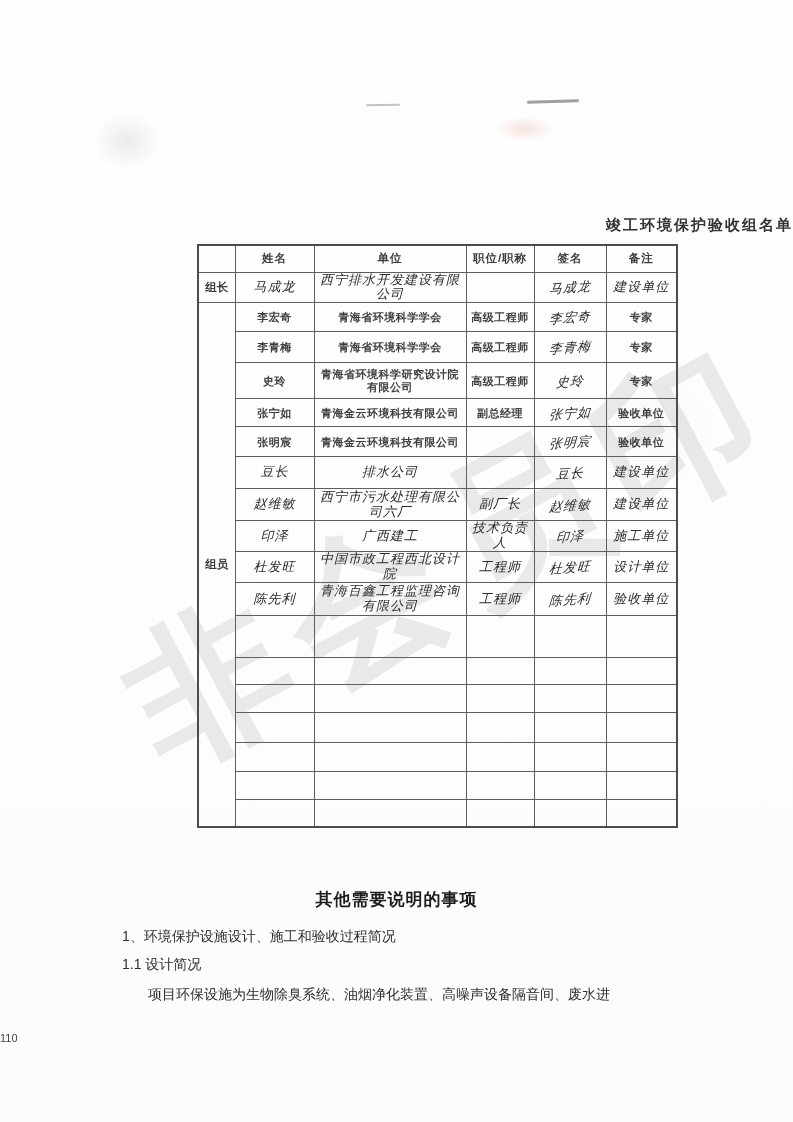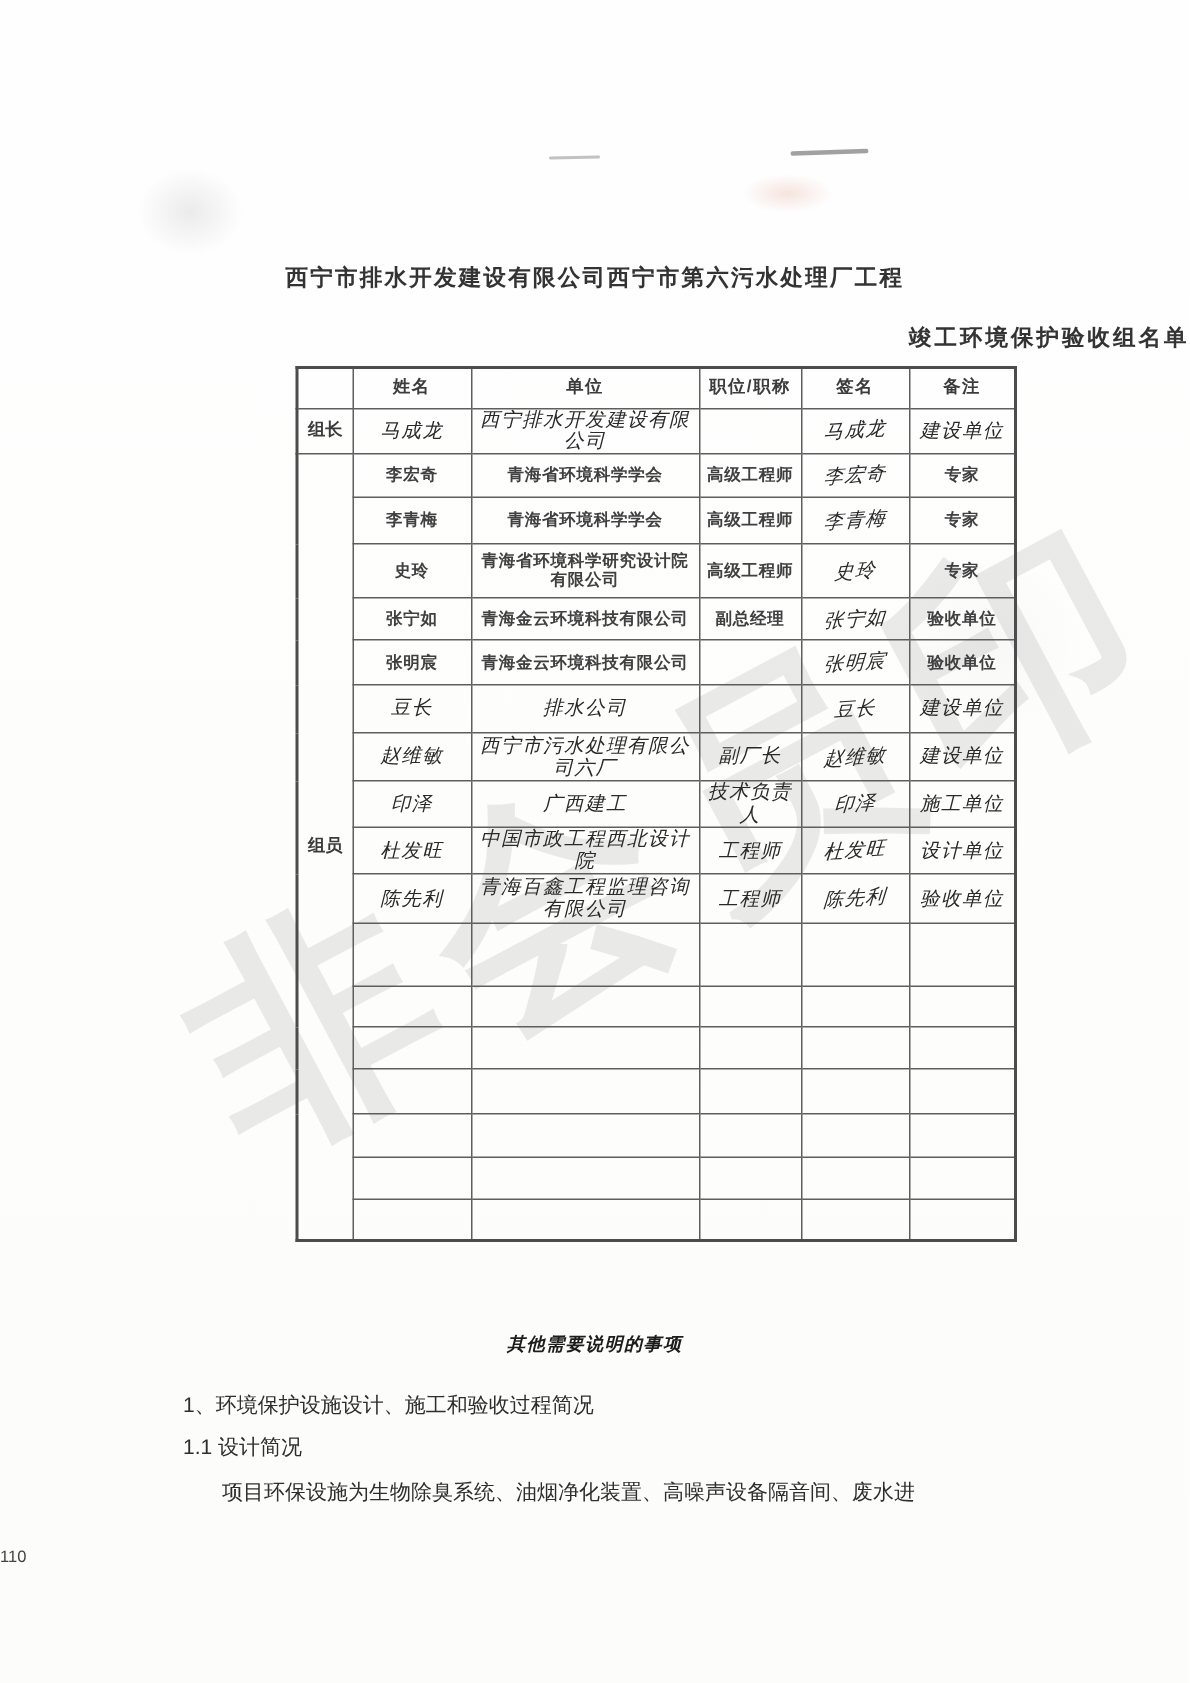--- a/index.html
+++ b/index.html
@@ -55,43 +55,41 @@
   .printed{font-size:11px;font-weight:bold;color:#404040;letter-spacing:.5px;}
   .hw{
     font-size:13px;font-style:italic;color:#2a2a2a;
     letter-spacing:1px;font-weight:normal;
   }
   .hw-sm{font-size:13px;}
   .sig{display:inline-block;transform:rotate(-4deg) skewX(-8deg);}
 
   .sec-title{
     position:absolute;left:0;top:888px;width:100%;
-    text-align:center;font-size:12px;font-weight:bold;color:#1d1d1d;
+    text-align:center;font-size:17px;font-weight:bold;color:#1d1d1d;
     letter-spacing:1px;
-    font-style:italic;
   }
   .body-line1{position:absolute;left:122px;top:928px;font-size:14px;color:#2e2e2e;}
   .body-line2{position:absolute;left:122px;top:956px;font-size:14px;color:#2e2e2e;}
   .body-para{position:absolute;left:148px;top:986px;width:540px;font-size:14px;color:#2e2e2e;}
   .page-num{position:absolute;left:0;top:1032px;width:100%;font-size:11px;color:#444;}
 </style>
 </head>
 <body>
 
 <div class="page">
 
   <div class="artifact dash1"></div>
   <div class="artifact dash2"></div>
   <div class="artifact smudge1"></div>
   <div class="artifact smudge2"></div>
   <div class="artifact smudge3"></div>
 
   <div class="watermark">非会员印</div>
 
-  <div class="title1">西宁市排水开发建设有限公司西宁市第六污水处理厂工程</div>
   <div class="title2">竣工环境保护验收组名单</div>
 
   <div class="roster-wrap">
     <table class="roster">
       <colgroup>
         <col style="width:37px">
         <col style="width:79px">
         <col style="width:152px">
         <col style="width:68px">
         <col style="width:72px">

